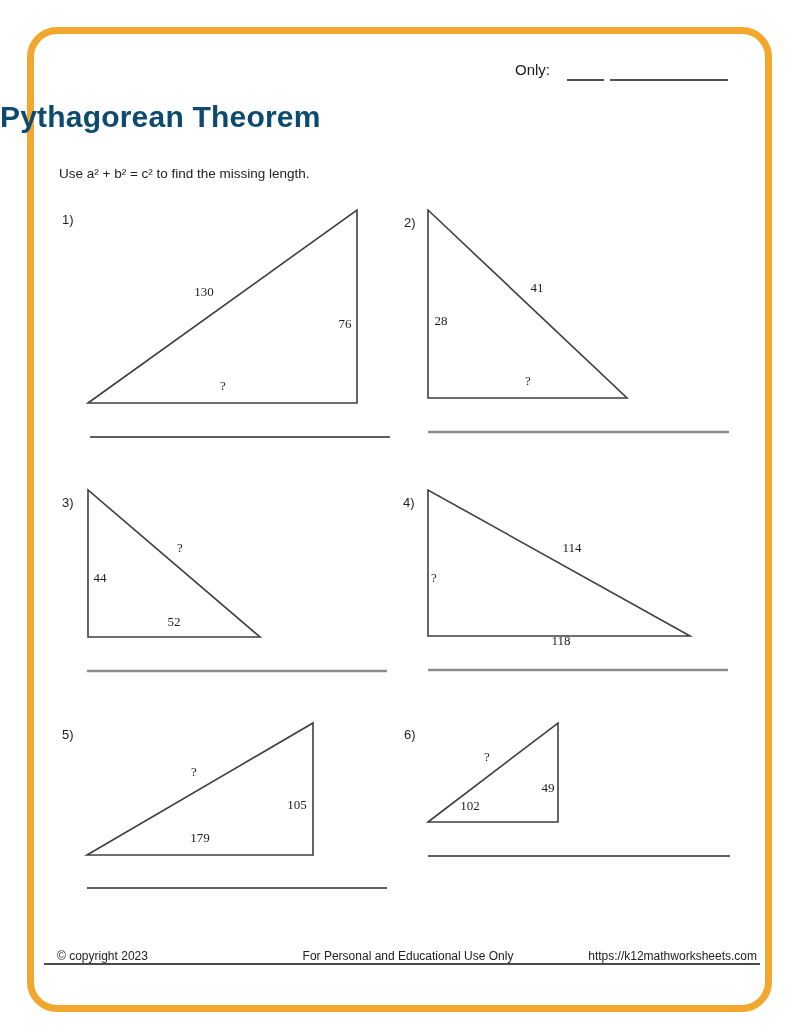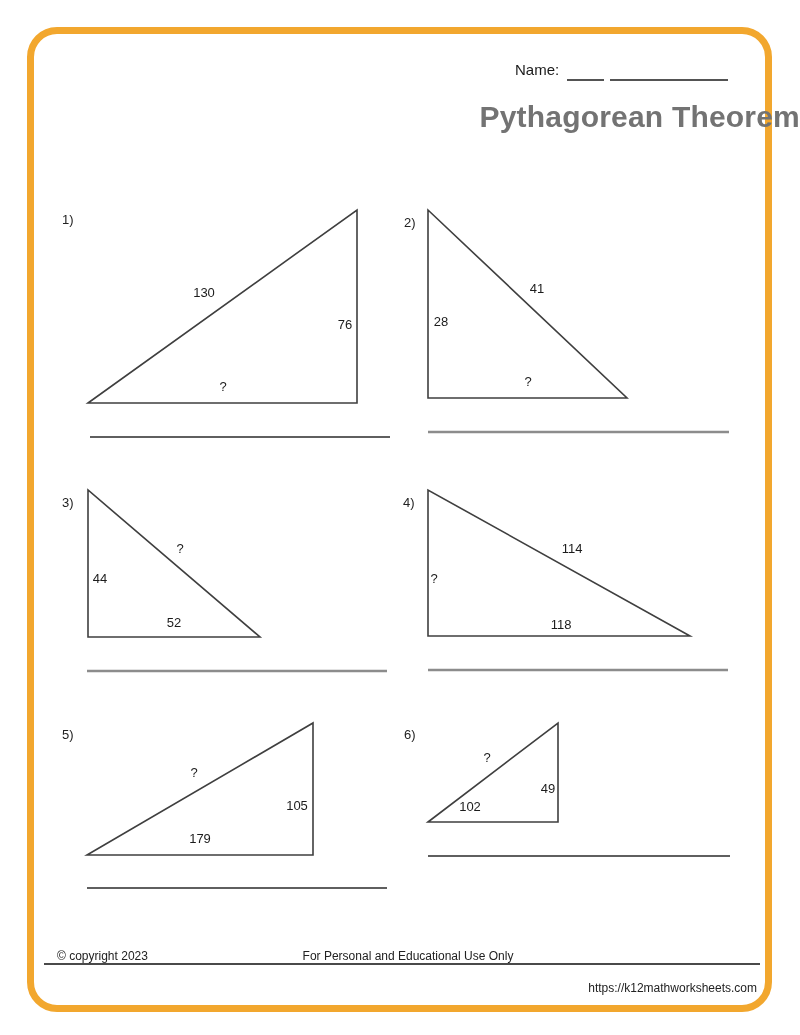--- a/index.html
+++ b/index.html
@@ -15,33 +15,34 @@
     position:absolute;
     left:27px;top:27px;right:28px;bottom:23px;
     border:7px solid #f2a72e;
     border-radius:30px;
     pointer-events:none;
   }
   .overlay-svg{position:absolute;left:0;top:0;width:800px;height:1035px;}
   .name-row{position:absolute;left:515px;top:61px;font-size:15px;color:#1a1a1a;}
   .title{
     position:absolute;left:0;top:100px;width:800px;
-    text-align:right;font-size:30px;font-weight:700;color:#737373;
+    text-align:left;font-size:30px;font-weight:700;color:#0c4a6e;
     letter-spacing:0.2px;
   }
   .instruction{position:absolute;left:59px;top:166px;font-size:13.5px;color:#222222;}
   .pnum{position:absolute;font-size:13px;color:#222222;}
   .lbl{
     position:absolute;font-size:13px;color:#1c1c1c;white-space:nowrap;
     transform:translate(-50%,-50%);
+    font-family:Liberation Serif, serif;
   }
   .footer-text{position:absolute;top:949px;font-size:12px;color:#222222;}
   .footer-left{left:57px;}
   .footer-center{left:0;width:800px;text-align:center;margin-left:8px;}
-  .footer-right{right:43px;margin-top:32px;}
+  .footer-right{right:43px;}
 </style>
 </head>
 <body>
 
 <div class="page">
 
   <div class="page-border"></div>
 
   <svg class="overlay-svg" viewBox="0 0 800 1035" xmlns="http://www.w3.org/2000/svg">
 
@@ -59,23 +60,24 @@
     <line x1="428" y1="432" x2="729" y2="432" stroke="#8c8c8c" stroke-width="2.6"></line>
     <line x1="87" y1="671" x2="387" y2="671" stroke="#8c8c8c" stroke-width="2.6"></line>
     <line x1="428" y1="670" x2="728" y2="670" stroke="#8c8c8c" stroke-width="2.6"></line>
     <line x1="87" y1="888" x2="387" y2="888" stroke="#2a2a2a" stroke-width="1.6"></line>
     <line x1="428" y1="856" x2="730" y2="856" stroke="#2a2a2a" stroke-width="1.6"></line>
 
     <line x1="44" y1="964" x2="760" y2="964" stroke="#4a4a4a" stroke-width="2.2"></line>
   </svg>
 
   <div class="name-row">
-    <span>Name:</span>
+    <span>Only:</span>
   </div>
   <div class="title">Pythagorean Theorem</div>
+  <div class="instruction">Use a² + b² = c² to find the missing length.</div>
 
   <div>
     <span class="pnum" style="left:62px;top:212px">1)</span>
     <span class="lbl" style="left:204px;top:292px">130</span>
     <span class="lbl" style="left:345px;top:324px">76</span>
     <span class="lbl" style="left:223px;top:386px">?</span>
   </div>
 
   <div>
     <span class="pnum" style="left:404px;top:215px">2)</span>
@@ -88,21 +90,21 @@
     <span class="pnum" style="left:62px;top:495px">3)</span>
     <span class="lbl" style="left:180px;top:548px">?</span>
     <span class="lbl" style="left:100px;top:578px">44</span>
     <span class="lbl" style="left:174px;top:622px">52</span>
   </div>
 
   <div>
     <span class="pnum" style="left:403px;top:495px">4)</span>
     <span class="lbl" style="left:572px;top:548px">114</span>
     <span class="lbl" style="left:434px;top:578px">?</span>
-    <span class="lbl" style="left:561px;top:624px">118</span>
+    <span class="lbl" style="left:561px;top:641px">118</span>
   </div>
 
   <div>
     <span class="pnum" style="left:62px;top:727px">5)</span>
     <span class="lbl" style="left:194px;top:772px">?</span>
     <span class="lbl" style="left:297px;top:805px">105</span>
     <span class="lbl" style="left:200px;top:838px">179</span>
   </div>
 
   <div>

